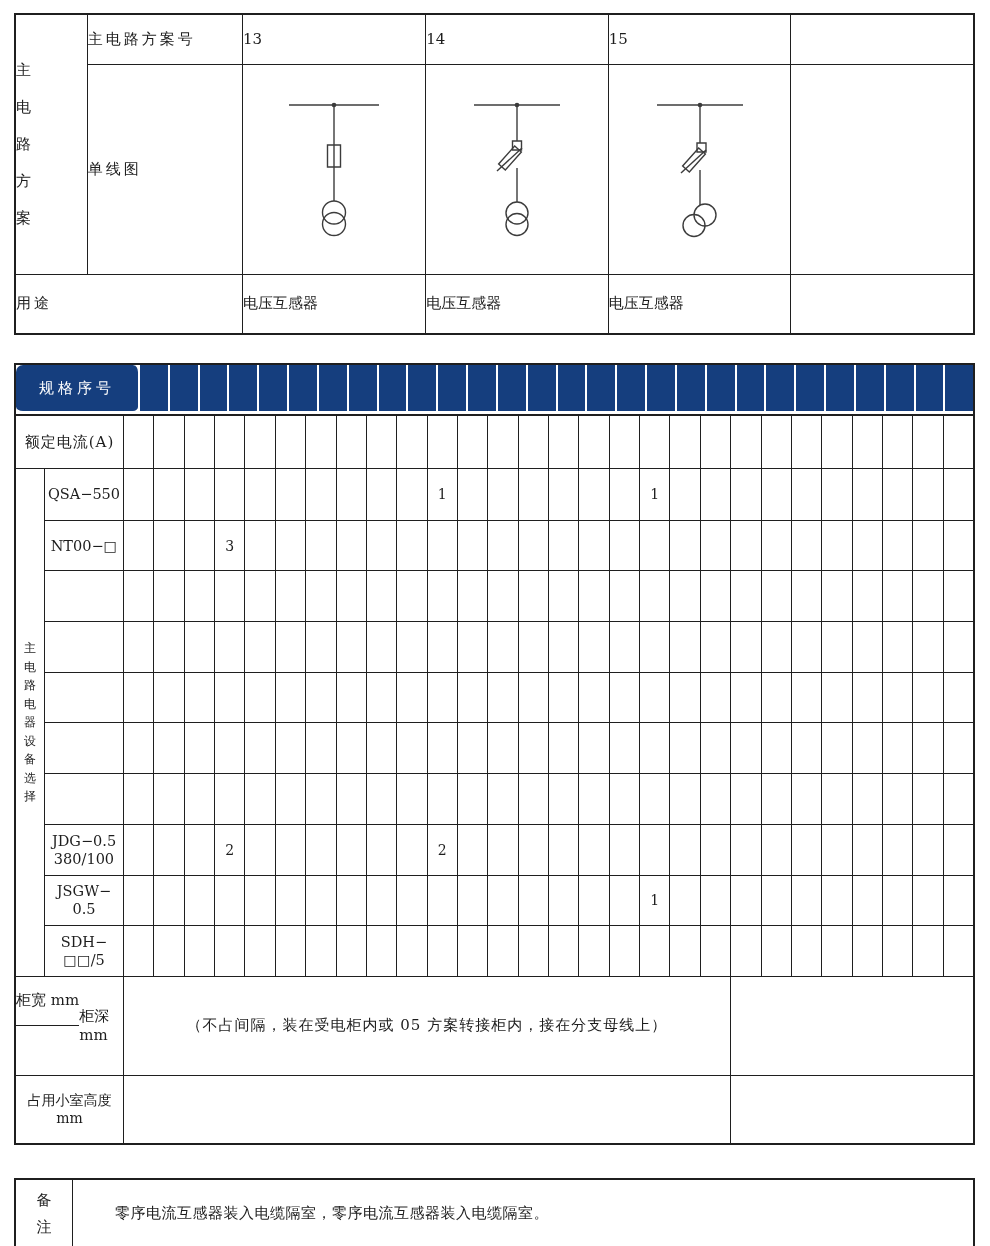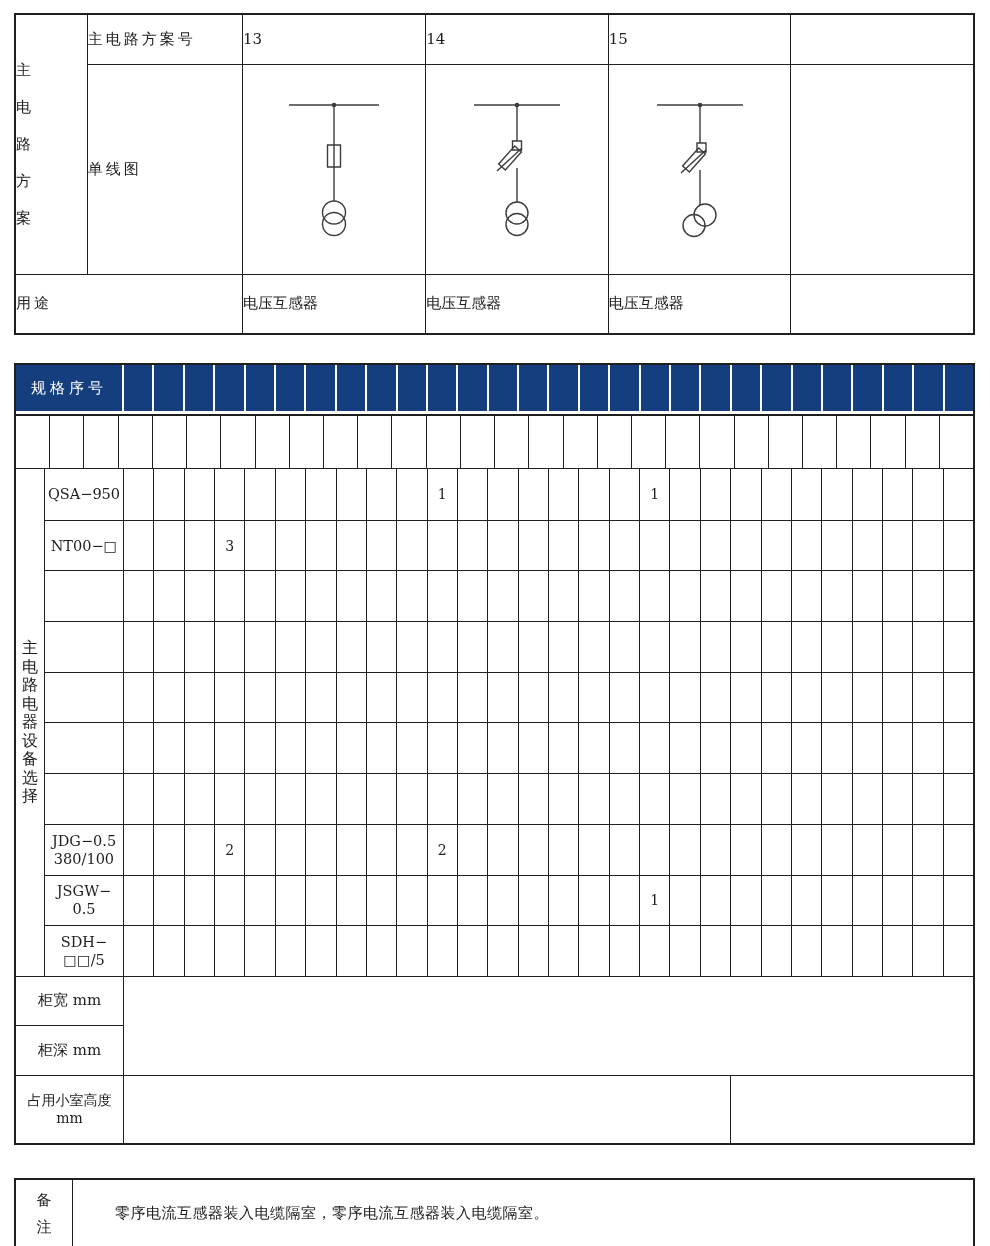--- a/index.html
+++ b/index.html
@@ -32,40 +32,40 @@
   .mrow { display:flex; border-top:1px solid #1f1f1f; }
   .mrow:first-child { border-top:none; }
   .lbl { width:108px; border-right:1px solid #1f1f1f; display:flex; align-items:center; justify-content:center;
          font-size:15px; text-align:center; }
   .cells { flex:1; display:flex; }
   .c { flex:1; border-right:1px solid #1f1f1f; display:flex; align-items:center; justify-content:center;
        font-size:14px; }
   .cells .c:last-child { border-right:none; }
 
   .hrow { height:50px; border-bottom:1px solid #1f1f1f; background:#fff; }
-  .hlbl { width:108px; background:#153e7e; color:#ffffff; border-right:2px solid #ffffff;
+  .hlbl { width:124px; background:#153e7e; color:#ffffff; border-right:2px solid #ffffff;
           border-bottom:3px solid #ffffff; display:flex; align-items:center; justify-content:center;
-          font-size:15px; letter-spacing:4px; }
+          font-size:15px; letter-spacing:4px;border-radius:7px; }
   .hc { background:#153e7e; border-right:2px solid #ffffff; border-bottom:3px solid #ffffff; }
   .cells .hc:last-child { border-right:none; }
 
   .rrow { height:53px; }
   .rrow .lbl { letter-spacing:1px; }
 
   .equip { display:flex; }
   .side { width:29px; border-right:1px solid #1f1f1f; display:flex; align-items:center; justify-content:center; }
-  .vert2 { display:inline-block; width:16px; word-break:break-all; line-height:18.5px; font-size:16px; text-align:center; }
+  .vert2 { display:inline-block; width:16px; word-break:break-all; line-height:18.5px; font-size:12px; text-align:center; }
   .erows { flex:1; }
   .erow { display:flex; height:50.7px; border-top:1px solid #1f1f1f; }
   .erow:first-child { border-top:none; }
   .elbl { width:79px; border-right:1px solid #1f1f1f; display:flex; align-items:center; justify-content:center;
           font-size:14.5px; text-align:center; white-space:pre-line; line-height:18px; }
 
   .kblock { height:99px; }
-  .lblcol { width:108px; border-right:1px solid #1f1f1f; display:flex; flex-direction:column; }
+  .lblcol { width:108px; border-right:1px solid #1f1f1f; display:flex; }
   .kw { height:49px; border-bottom:1px solid #1f1f1f; display:flex; align-items:center; justify-content:center; font-size:15px; }
   .kd { flex:1; display:flex; align-items:center; justify-content:center; font-size:15px; }
   .span20 { flex:20; border-right:1px solid #1f1f1f; }
   .span8 { flex:8; }
   .note { display:flex; align-items:center; justify-content:center; font-size:15px; letter-spacing:1px; }
 
   .zrow { height:68px; }
   .lblcol2 { width:108px; border-right:1px solid #1f1f1f; display:flex; align-items:center; justify-content:center;
              font-size:14px; text-align:center; white-space:pre-line; line-height:18px; }
 
@@ -182,20 +182,21 @@
           <div class="c hc"></div>
           <div class="c hc"></div>
           <div class="c hc"></div>
           <div class="c hc"></div>
           <div class="c hc"></div>
           <div class="c hc"></div>
         </div>
     </div>
 
     <div class="mrow rrow">
+      <div class="lbl">额定电流(A)</div>
       <div class="cells" id="rcells">
           <div class="c"></div>
           <div class="c"></div>
           <div class="c"></div>
           <div class="c"></div>
           <div class="c"></div>
           <div class="c"></div>
           <div class="c"></div>
           <div class="c"></div>
           <div class="c"></div>
@@ -220,21 +221,21 @@
           <div class="c"></div>
         </div>
     </div>
 
     <div class="mrow equip">
       <div class="side">
         <span class="vert2">主电路电器设备选择</span>
       </div>
       <div class="erows" id="equipRows">
           <div class="erow">
-            <div class="elbl">QSA−950</div>
+            <div class="elbl">QSA−550</div>
             <div class="cells">
               <div class="c"></div>
               <div class="c"></div>
               <div class="c"></div>
               <div class="c"></div>
               <div class="c"></div>
               <div class="c"></div>
               <div class="c"></div>
               <div class="c"></div>
               <div class="c"></div>
@@ -560,20 +561,21 @@
             </div>
           </div>
         </div>
     </div>
 
     <div class="mrow kblock">
       <div class="lblcol">
         <div class="kw">柜宽 mm</div>
         <div class="kd">柜深 mm</div>
       </div>
+      <div class="span20 note">（不占间隔，装在受电柜内或 05 方案转接柜内，接在分支母线上）</div>
       <div class="span8"></div>
     </div>
 
     <div class="mrow zrow">
       <div class="lblcol2">占用小室高度
 mm</div>
       <div class="span20"></div>
       <div class="span8"></div>
     </div>
 

